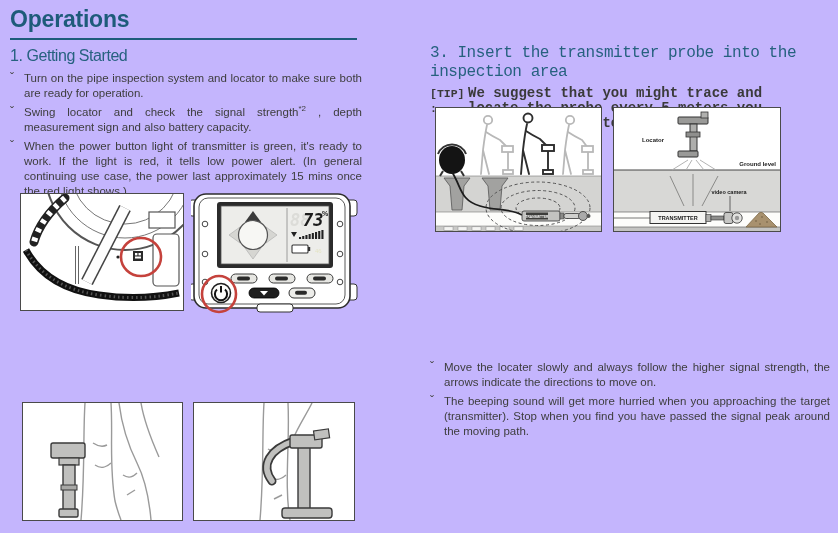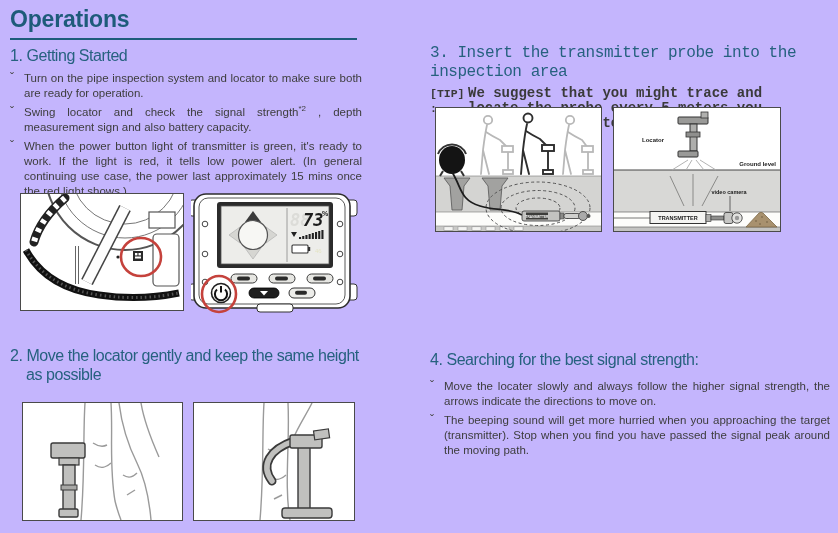--- a/index.html
+++ b/index.html
@@ -142,23 +142,20 @@
         <g transform="translate(30,102)">
           <path d="M -4,-4.5 A 6.1,6.1 0 1 0 4,-4.5" fill="none" stroke="#111" stroke-width="2"></path>
           <line x1="0" y1="-8" x2="0" y2="-1.5" stroke="#111" stroke-width="2"></line>
         </g>
       </g>
       <ellipse cx="28" cy="102" rx="17" ry="18" fill="none" stroke="#C5423C" stroke-width="2.6"></ellipse>
       <rect x="66" y="112" width="36" height="8" rx="3" fill="#fff" stroke="#333" stroke-width="1"></rect>
     </svg>
   </div>
 
-  <div class="sec sec-2">
-    <div class="h2 hang">2. Move the locator gently and keep the same height as possible</div>
-  </div>
 
   <div class="figbox" style="left:22px;top:402px;width:161px;height:119px;">
     <svg width="159" height="117" viewBox="0 0 159 117">
       <g fill="none" stroke="#9a9a9a" stroke-width="1.4">
         <path d="M62,0 C60,30 62,70 58,117"></path>
         <path d="M88,0 C90,32 86,62 92,98 C94,106 96,112 98,117"></path>
         <path d="M96,0 C99,24 106,44 114,60 C122,76 126,94 128,117"></path>
         <path d="M118,0 C121,18 128,36 136,54"></path>
         <path d="M70,40 C76,44 80,44 84,42"></path>
         <path d="M72,62 C78,66 84,64 88,60"></path>
@@ -314,21 +311,20 @@
         <path d="M132,119 L145,105 Q147,103.5 149,105 L163,119 Z" fill="#a8916e" stroke="#7c6848" stroke-width="0.8"></path>
         <circle cx="142" cy="113" r="0.8" fill="#6f5c40"></circle>
         <circle cx="148" cy="109" r="0.8" fill="#6f5c40"></circle>
         <circle cx="153" cy="114" r="0.8" fill="#6f5c40"></circle>
         <circle cx="146" cy="116" r="0.8" fill="#6f5c40"></circle>
       </g>
     </svg>
   </div>
 
   <div class="sec sec-4">
-    <div class="h2">4. Searching for the best signal strength:</div>
     <ul class="blist" style="margin-top:10px;">
       <li>
         <span class="bullet">ˇ</span>
         <span class="btxt">Move the locater slowly and always follow the higher signal strength, the arrows indicate the directions to move on.</span>
       </li>
       <li>
         <span class="bullet">ˇ</span>
         <span class="btxt">The beeping sound will get more hurried when you approaching the target (transmitter). Stop when you find you have passed the signal peak around the moving path.</span>
       </li>
     </ul>

